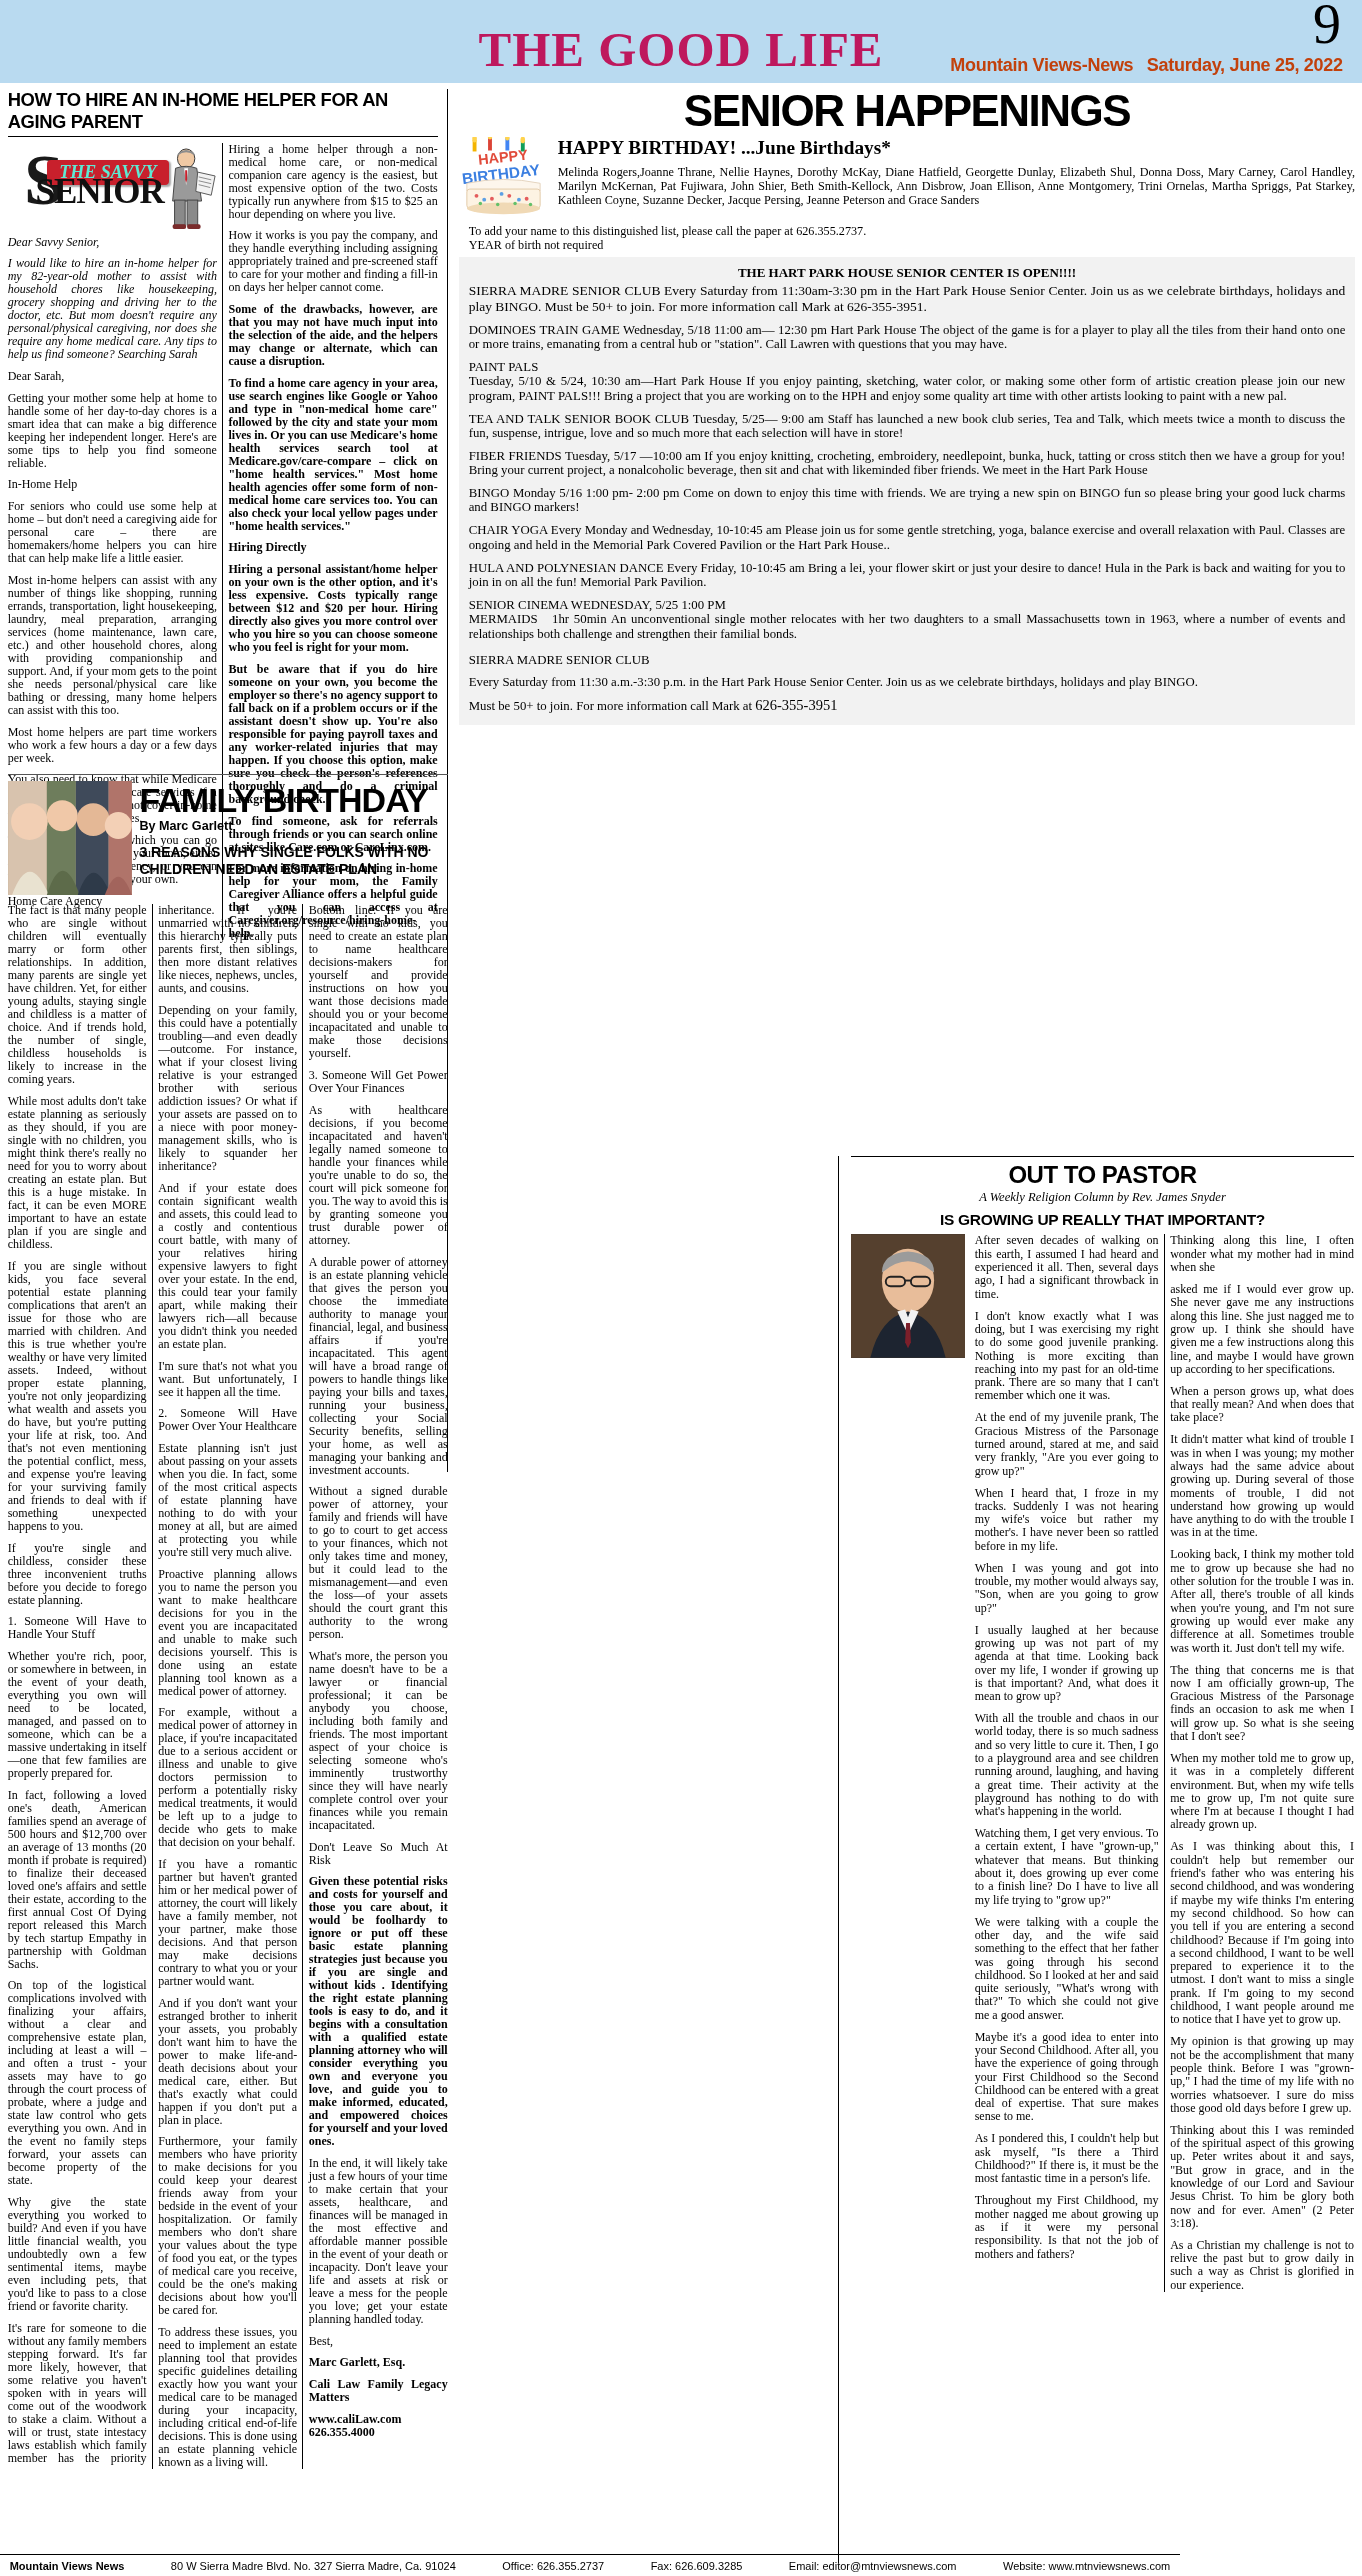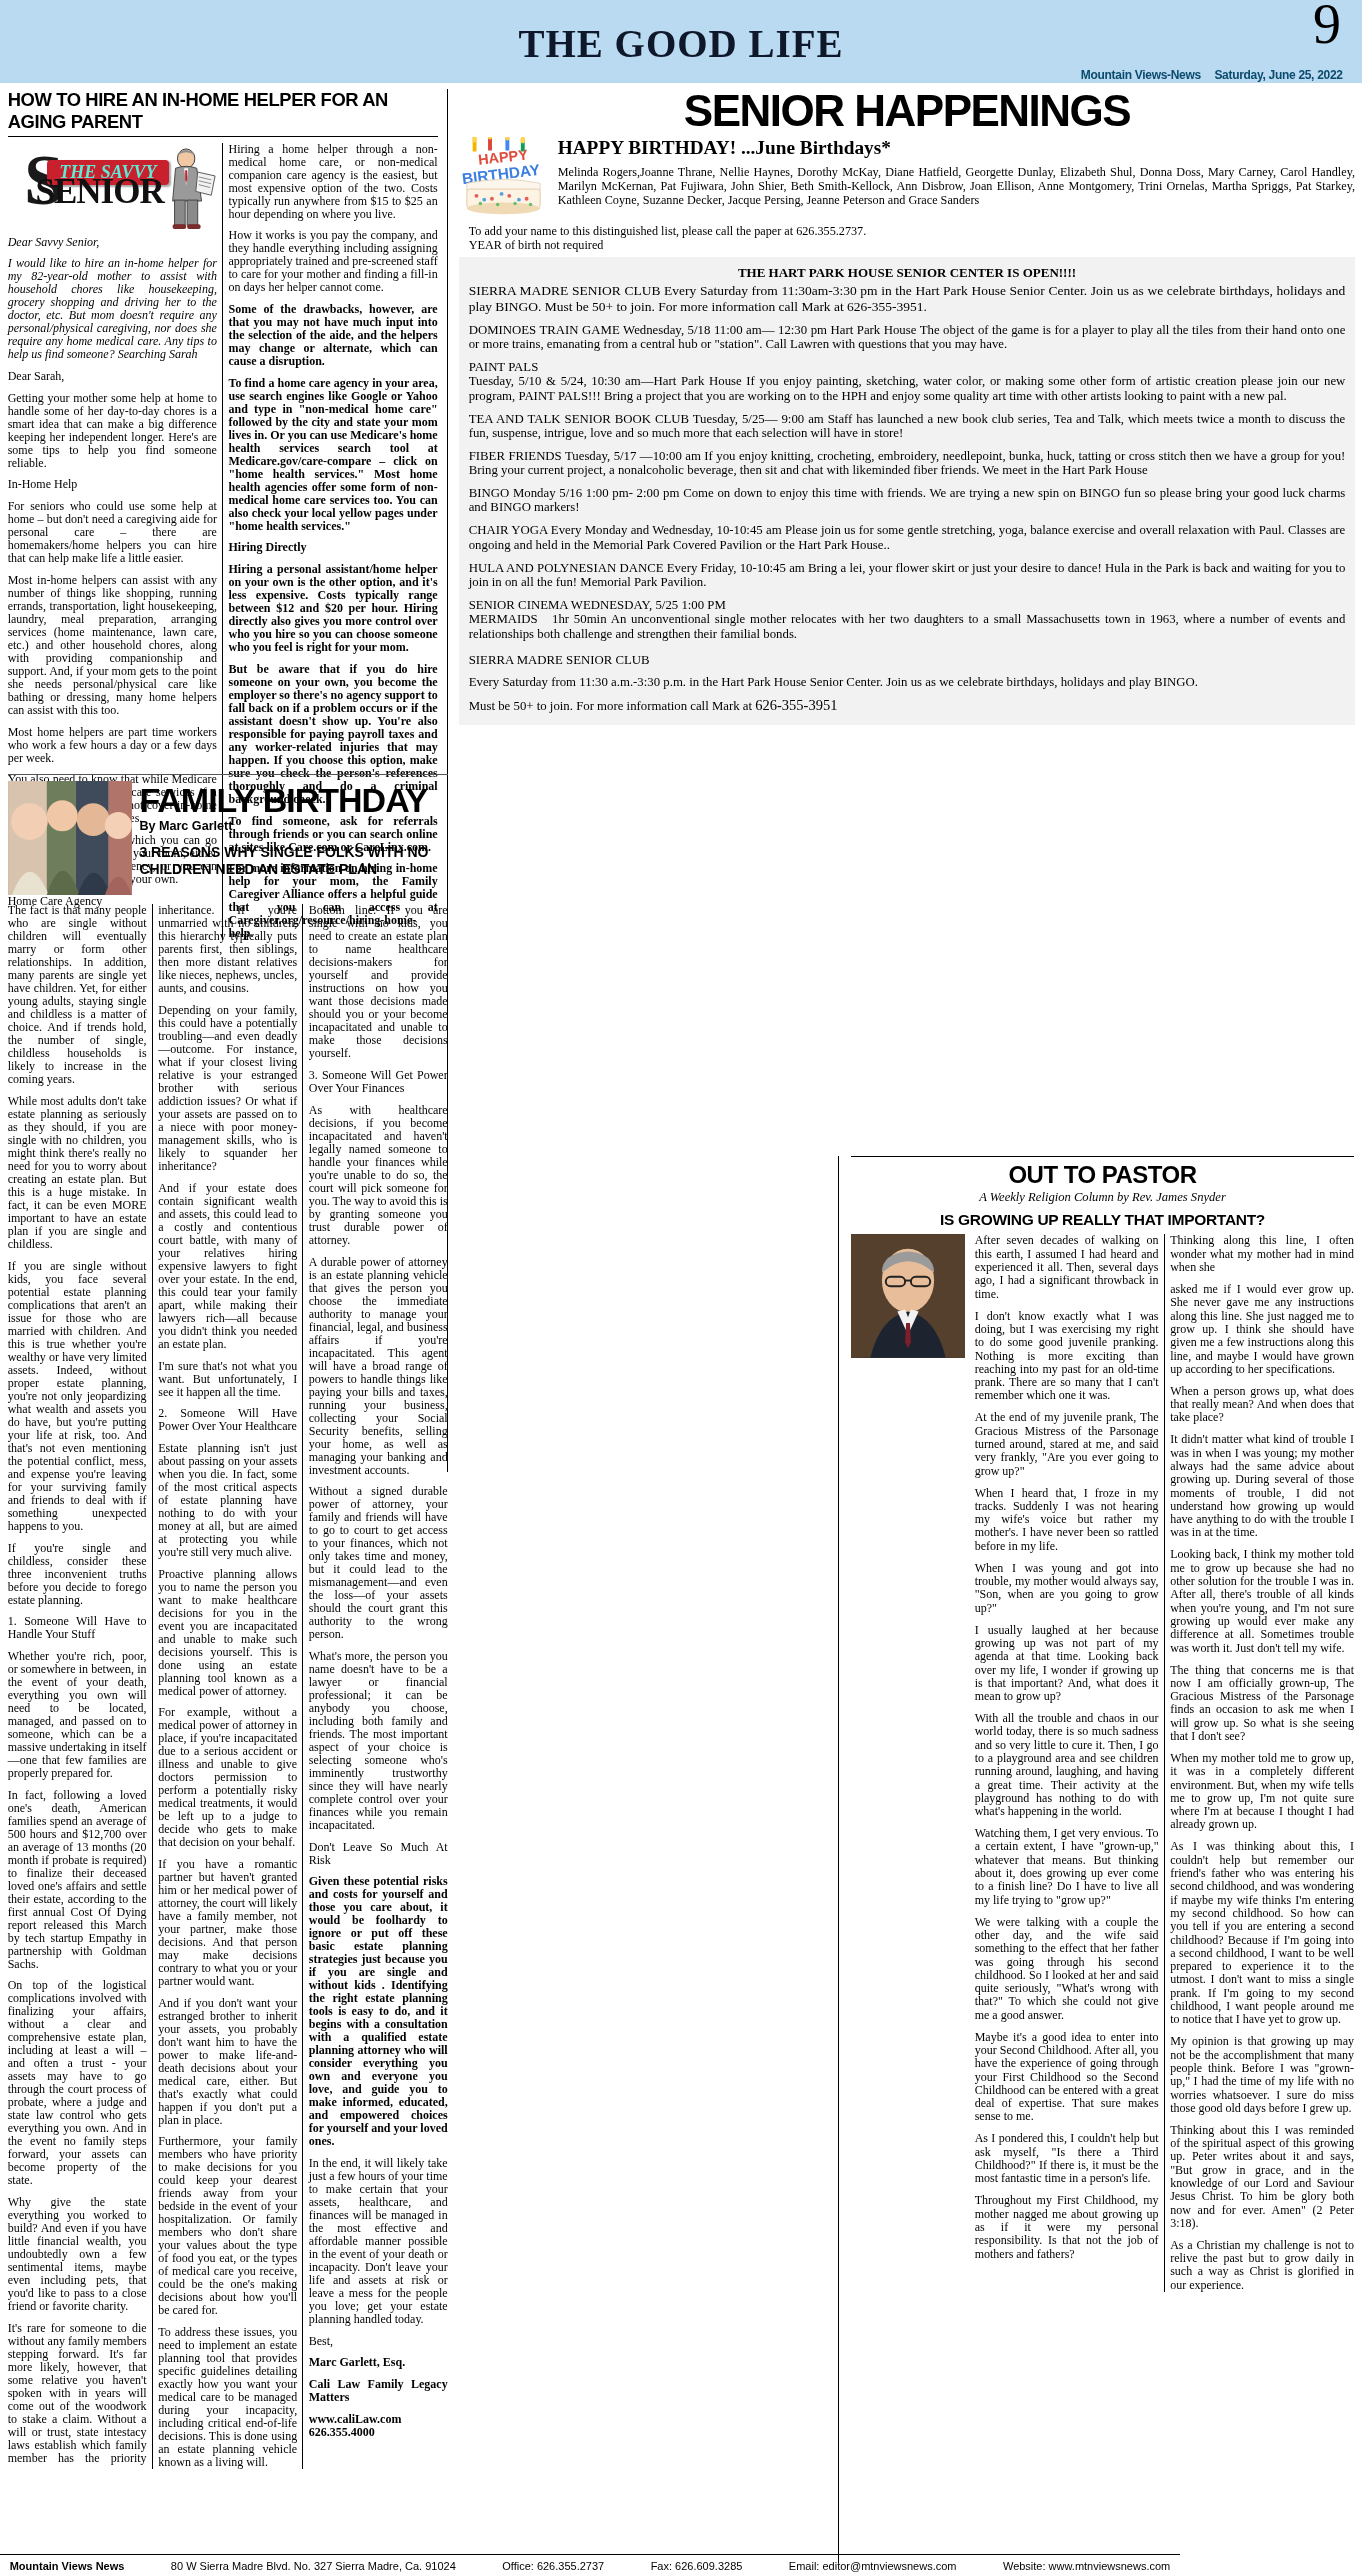--- a/index.html
+++ b/index.html
@@ -15,32 +15,32 @@
   .page { position:relative; width:1362px; height:2576px; }
 
   
   .masthead {
     position:absolute; left:0; top:0; width:1362px; height:83px;
     background:#b9daf0;
   }
   .masthead-title {
     position:absolute; left:0; top:21px; width:1362px; text-align:center;
     font-family:"Liberation Serif", serif;
-    font-weight:bold; font-size:39px; letter-spacing:1px;
-    color:#0f172a;
+    font-weight:bold; font-size:49px; letter-spacing:1px;
+    color:#be185d;
   }
   .page-number {
     position:absolute; right:21px; top:-7.7px;
     font-family:"Liberation Serif", serif;
     font-size:56px; font-weight:normal; color:#000;
   }
   .masthead-sub {
-    position:absolute; right:19.3px; top:68px;
-    font-family:"Liberation Sans", sans-serif;
-    font-size:12px; font-weight:bold; color:#0c4a6e;
+    position:absolute; right:19.3px; top:55px;
+    font-family:"Liberation Sans", sans-serif;
+    font-size:18px; font-weight:bold; color:#c2410c;
     letter-spacing:-0.3px;
   }
   .masthead-sub .paper { margin-right:13.5px; }
 
   
   .col-left  { position:absolute; left:7.7px;  top:89px; width:430px; }
   .vrule-main{ position:absolute; left:447px; top:89px; width:1px; height:1383px; background:#000; }
   .col-right { position:absolute; left:459px; top:89px; width:896px; }
 
   

